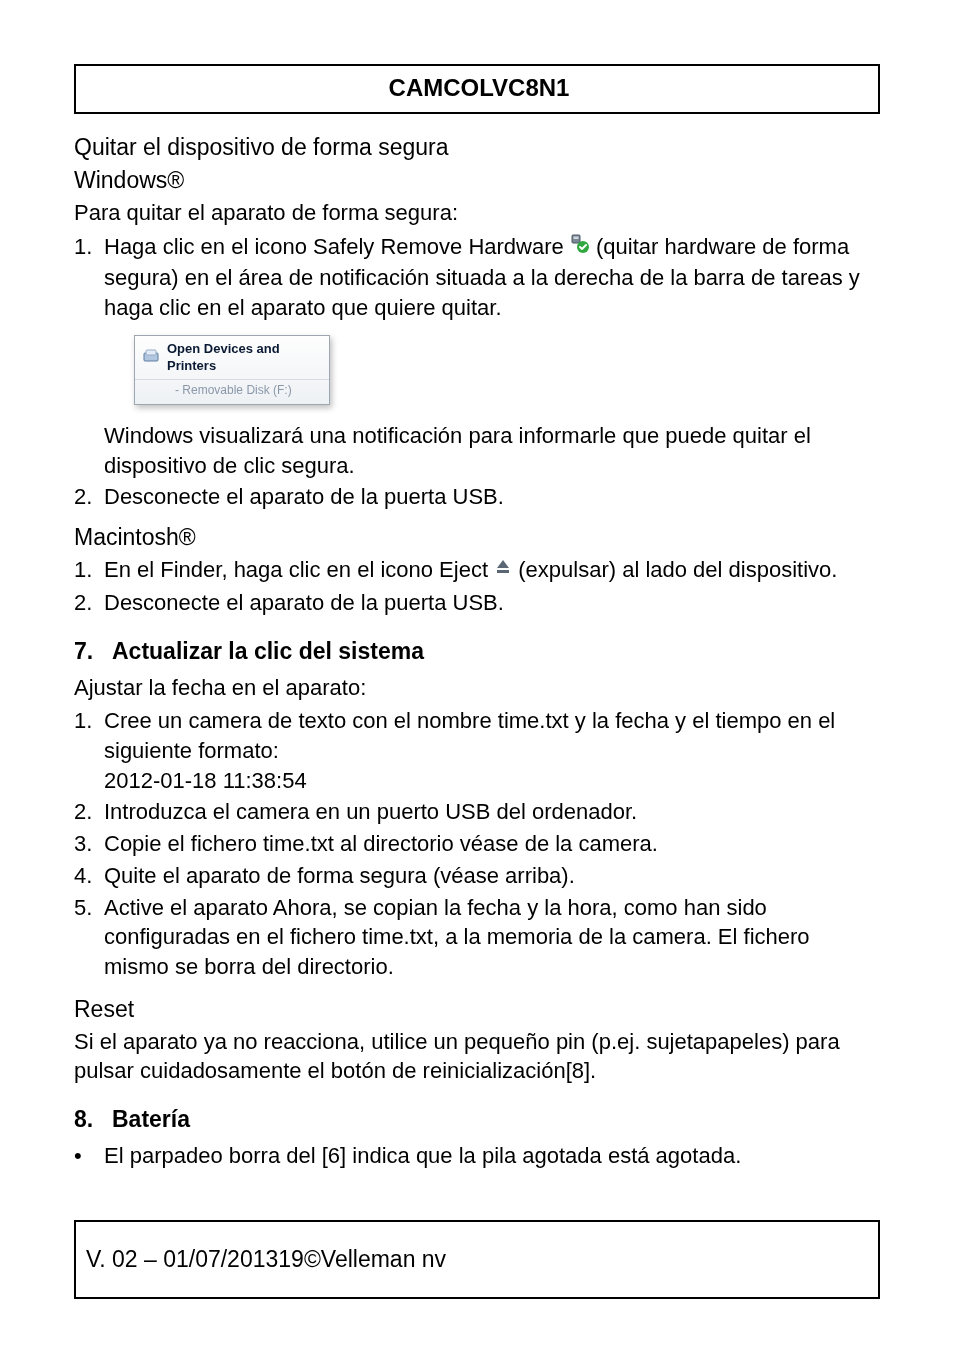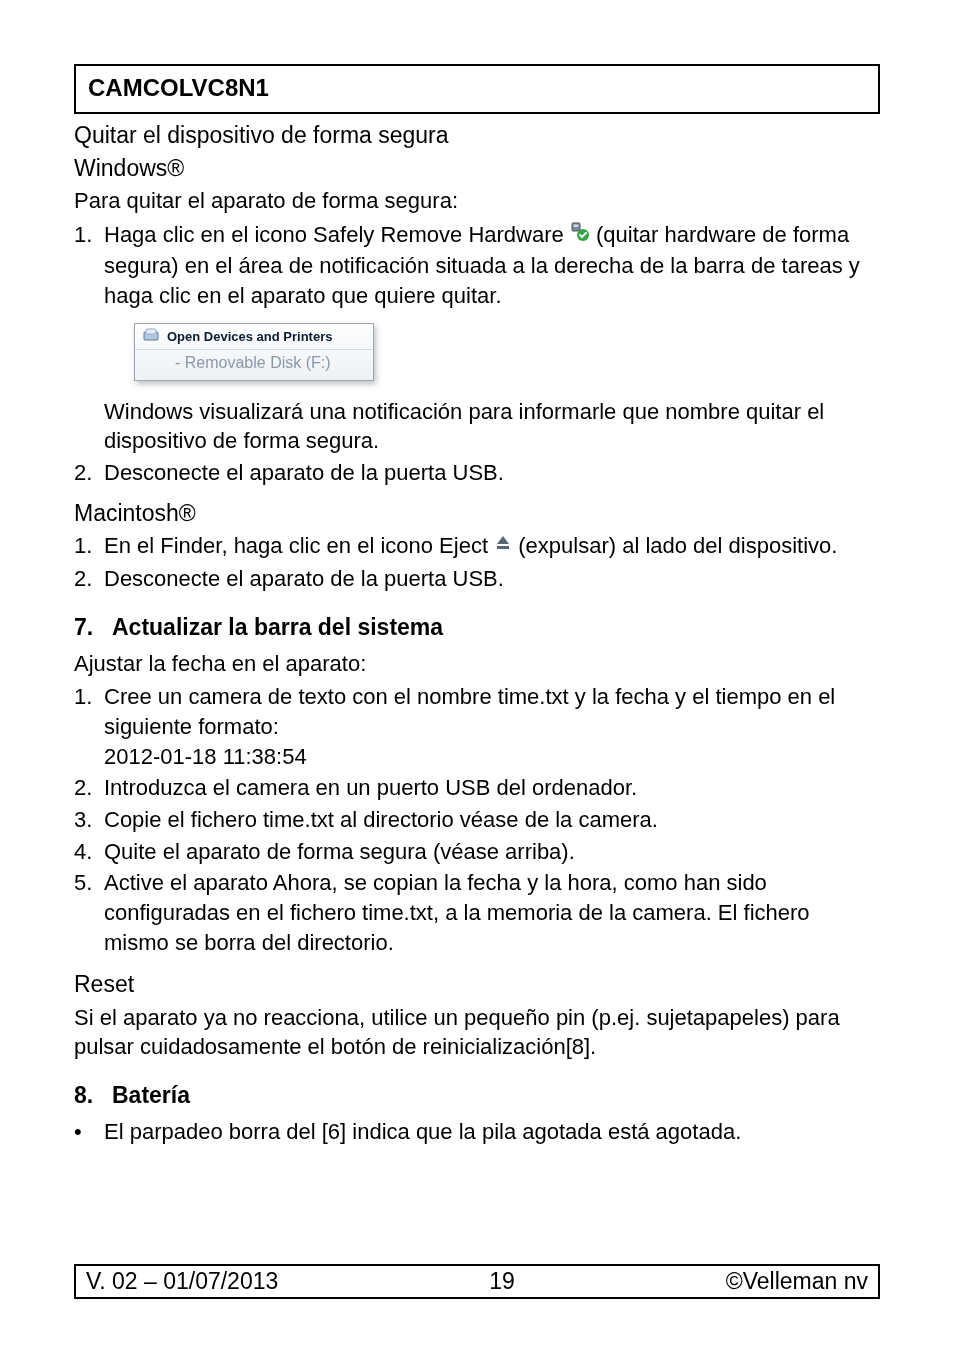--- a/index.html
+++ b/index.html
@@ -7,24 +7,25 @@
   body {
     font-family: Verdana, Geneva, sans-serif;
     font-size: 22px;
     line-height: 1.35;
     color: #000;
     padding: 64px 74px 40px 74px;
     position: relative;
   }
   .title-box {
     border: 2px solid #000;
+    text-align: center;
     font-weight: bold;
     font-size: 24px;
-    padding: 6px 0 8px 12px;
-    margin-bottom: 6px;
+    padding: 6px 0 8px 4px;
+    margin-bottom: 18px;
   }
   .h-sub {
     font-weight: normal;
     font-size: 23px;
     margin-top: 2px;
     margin-bottom: 2px;
   }
   .h-sec {
     font-weight: bold;
     font-size: 23px;
@@ -45,21 +46,21 @@
   .inline-icon {
     display: inline-block;
     vertical-align: middle;
     position: relative;
     top: -2px;
   }
   .eject-svg { display: inline-block; vertical-align: middle; position: relative; top: -2px; }
 
   
   .popup {
-    width: 240px;
+    width: 196px;
     background: linear-gradient(#fefefe, #eef1f4);
     border: 1px solid #9da7b2;
     box-shadow: 2px 3px 6px rgba(0,0,0,.25);
     font-family: Tahoma, Verdana, sans-serif;
     font-size: 13px;
     color: #153a6b;
     margin: 12px 0 16px 30px;
   }
   .popup .row {
     display: flex;
@@ -68,32 +69,31 @@
     gap: 8px;
   }
   .popup .row.top {
     font-weight: bold;
     color: #0a1a33;
     border-bottom: 1px solid #d4dbe4;
   }
   .popup .sub {
     padding: 2px 8px 6px 40px;
     color: #8b98aa;
-    font-size: 16px;
+    font-size: 12px;
   }
   .popup .icn { width: 16px; height: 16px; flex: 0 0 16px; }
 
   
   .footer-box {
     position: absolute;
     left: 74px; right: 74px; bottom: 56px;
     border: 2px solid #000;
-    padding: 0 10px;
+    padding: 22px 10px;
     display: flex;
-    justify-content: space-between;
     font-size: 23px;
   }
 </style>
 </head>
 <body>
 
 <div class="title-box">
   <span>CAMCOLVC8N1</span>
 </div>
 
@@ -118,21 +118,21 @@
                 <rect x="1" y="4" width="14" height="8" rx="1" fill="#b1c6df" stroke="#5c7da3"></rect>
                 <rect x="3" y="1" width="10" height="5" rx="1" fill="#e3ecf6" stroke="#98aec9"></rect>
               </svg></span>
           <span>Open Devices and Printers</span>
         </div>
         <div class="sub">
           <span>-   </span><span>Removable Disk (F:)</span>
         </div>
       </div>
 
-      <div>Windows visualizará una notificación para informarle que nombre quitar el dispositivo de forma segura.</div>
+      <div>Windows visualizará una notificación para informarle que puede quitar el dispositivo de clic segura.</div>
     </span>
   </li>
   <li>
     <span class="marker">2.</span>
     <span class="body">Desconecte el aparato de la puerta USB.</span>
   </li>
 </ol>
 
 <div class="h-sub" style="margin-top:10px">Macintosh®</div>
 <ol class="num">
@@ -145,21 +145,21 @@
           </svg></span><span> (expulsar) al lado del dispositivo.</span>
     </span>
   </li>
   <li>
     <span class="marker">2.</span>
     <span class="body">Desconecte el aparato de la puerta USB.</span>
   </li>
 </ol>
 
 <div class="h-sec">
-  <span class="no">7.</span><span>Actualizar la barra del sistema</span>
+  <span class="no">7.</span><span>Actualizar la clic del sistema</span>
 </div>
 <div class="para">Ajustar la fecha en el aparato:</div>
 <ol class="num">
   <li>
     <span class="marker">1.</span>
     <span class="body">
       <span>Cree un camera de texto con el nombre </span><span class="bold">time.txt</span><span> y la fecha y el tiempo en el siguiente formato:</span>
       <div>2012-01-18 11:38:54</div>
     </span>
   </li>

